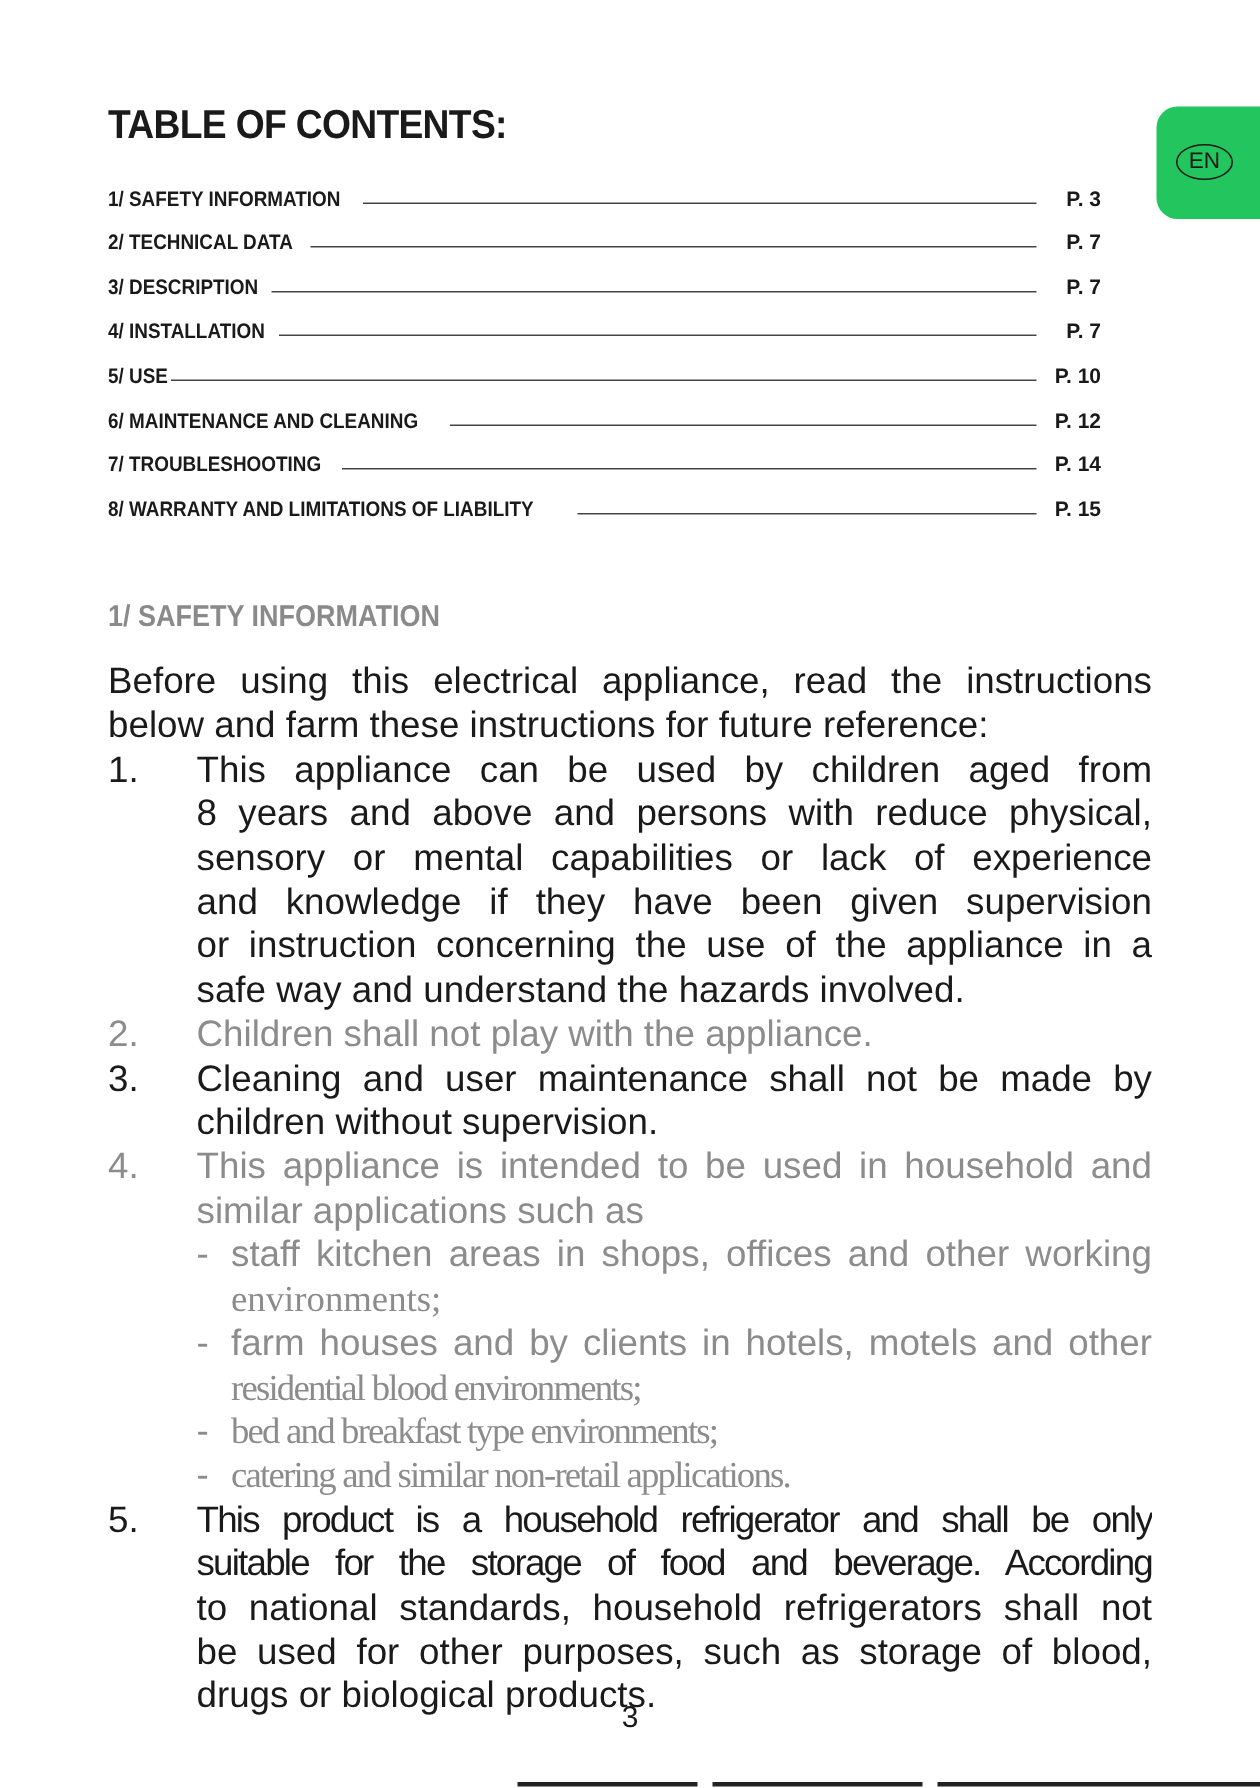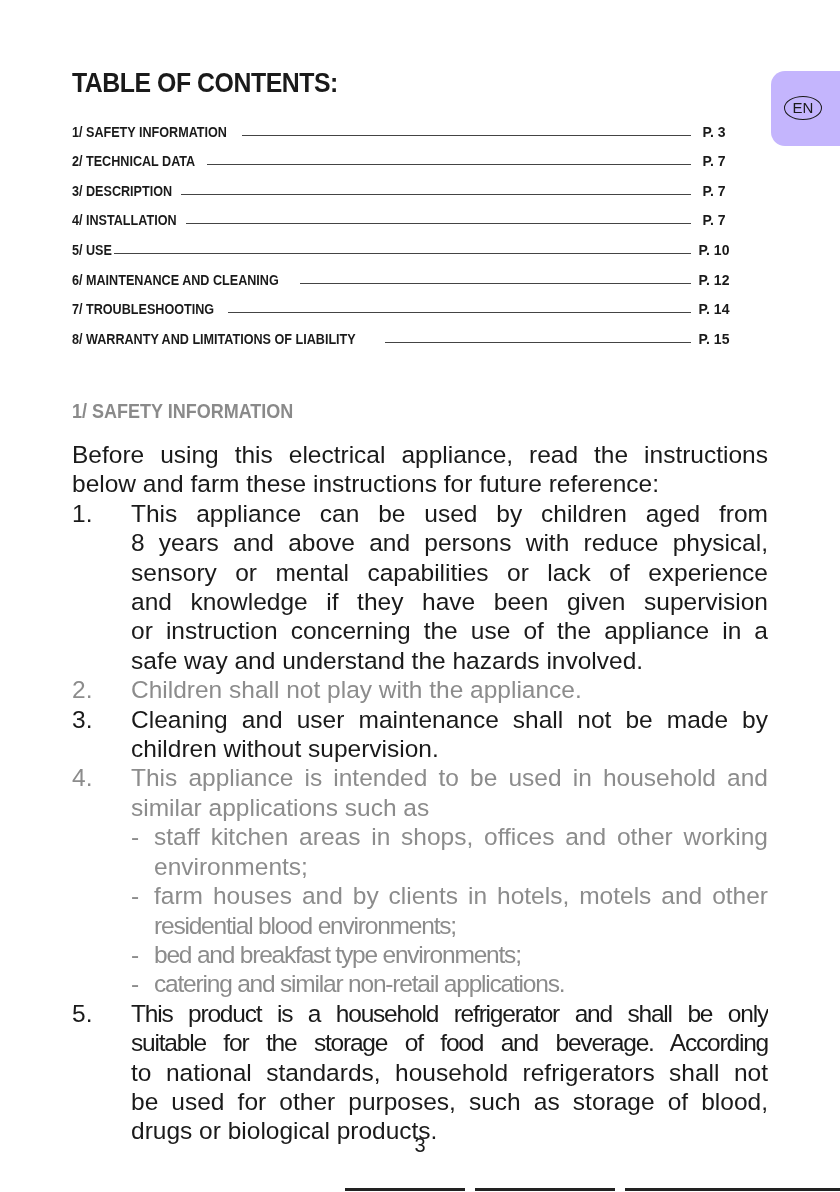--- a/index.html
+++ b/index.html
@@ -4,40 +4,40 @@
   <style>
     html, body { margin:0; padding:0; background:#ffffff; }
     body { width:840px; height:1192px; position:relative; overflow:hidden; font-family:"Liberation Sans", sans-serif; color:#1a1a1a; }
     .page { position:absolute; left:0; top:0; width:840px; height:920px; }
 
     .toc-title { position:absolute; left:72px; top:68px; font-size:27px; font-weight:bold; letter-spacing:-0.5px; transform:scaleX(0.92); transform-origin:left; color:#1a1a1a; }
     .toc { position:absolute; left:72px; top:110px; width:662px; }
     .toc-row { display:flex; align-items:flex-end; height:29.6px; font-size:14px; font-weight:bold; }
     .toc-row .lbl { white-space:nowrap; transform:scaleX(0.9); transform-origin:left; margin-right:-8px; }
     .toc-row .line { flex:1; border-bottom:1px solid #444; margin:0 3px 4px 6px; }
-    .toc-row .pg { white-space:nowrap; width:40px; text-align:center; }
+    .toc-row .pg { white-space:nowrap; width:40px; text-align:right; }
 
-    .lang-tab { position:absolute; left:771px; top:71px; width:69px; height:75px; background:#c4b5fd; border-radius:14px 0 0 14px; }
+    .lang-tab { position:absolute; left:771px; top:71px; width:69px; height:75px; background:#22c55e; border-radius:14px 0 0 14px; }
     .lang-badge { position:absolute; left:13px; top:25px; width:36px; height:22px; border:1.5px solid #1a1a1a; border-radius:50%; font-size:15px; line-height:22px; text-align:center; color:#1a1a1a; }
 
     .sec-heading { position:absolute; left:72px; top:400px; font-size:20px; font-weight:bold; color:#8a8a8a; transform:scaleX(0.9); transform-origin:left; white-space:nowrap; }
 
     .body { position:absolute; left:72px; top:428px; width:696px; font-size:24.5px; line-height:29.4px; }
     .intro { text-align:justify; text-align-last:left;margin-top:12px; }
     .intro .l { display:block; text-align:justify; text-align-last:justify; white-space:nowrap; }
     .item { position:relative; padding-left:59px; }
     .item .num { position:absolute; left:0; top:0; }
     .item .ln { display:block; text-align:justify; text-align-last:justify; white-space:nowrap; overflow:hidden; }
     .item .ln.last { text-align-last:left; }
     .grey { color:#8c8c8c; }
     .dark { color:#1a1a1a; }
     .sub { position:relative; padding-left:23px; }
     .sub .dash { position:absolute; left:0; top:0; }
     .sub .ln { display:block; text-align:justify; text-align-last:justify; white-space:nowrap; overflow:hidden; }
-    .sub .ln.last { text-align-last:left; }
+    .sub .ln.last { text-align-last:left;font-family:Liberation Serif, serif; }
     .cond { letter-spacing:-1.2px; }
 
     .page-num { position:absolute; left:0; width:840px; top:1134px; text-align:center; font-size:20px; color:#1a1a1a; }
     .crop-marks { position:absolute; left:0; top:1188px; width:840px; height:4px; }
     .crop-marks .seg { position:absolute; top:0; height:3px; background:#222; }
   </style>
 </head>
 <body>
 
 <div class="page">

